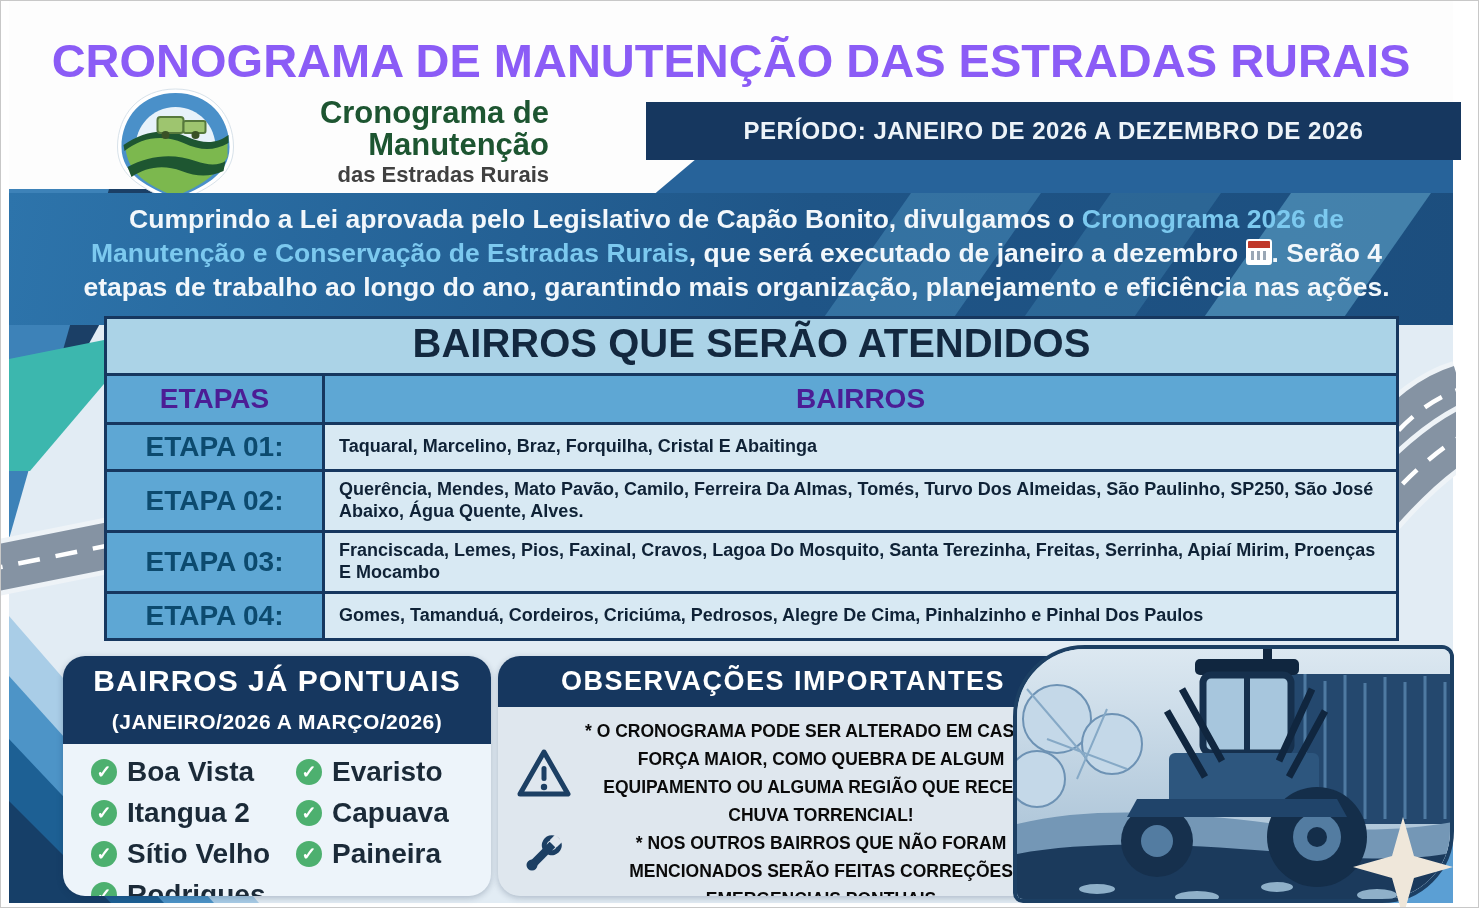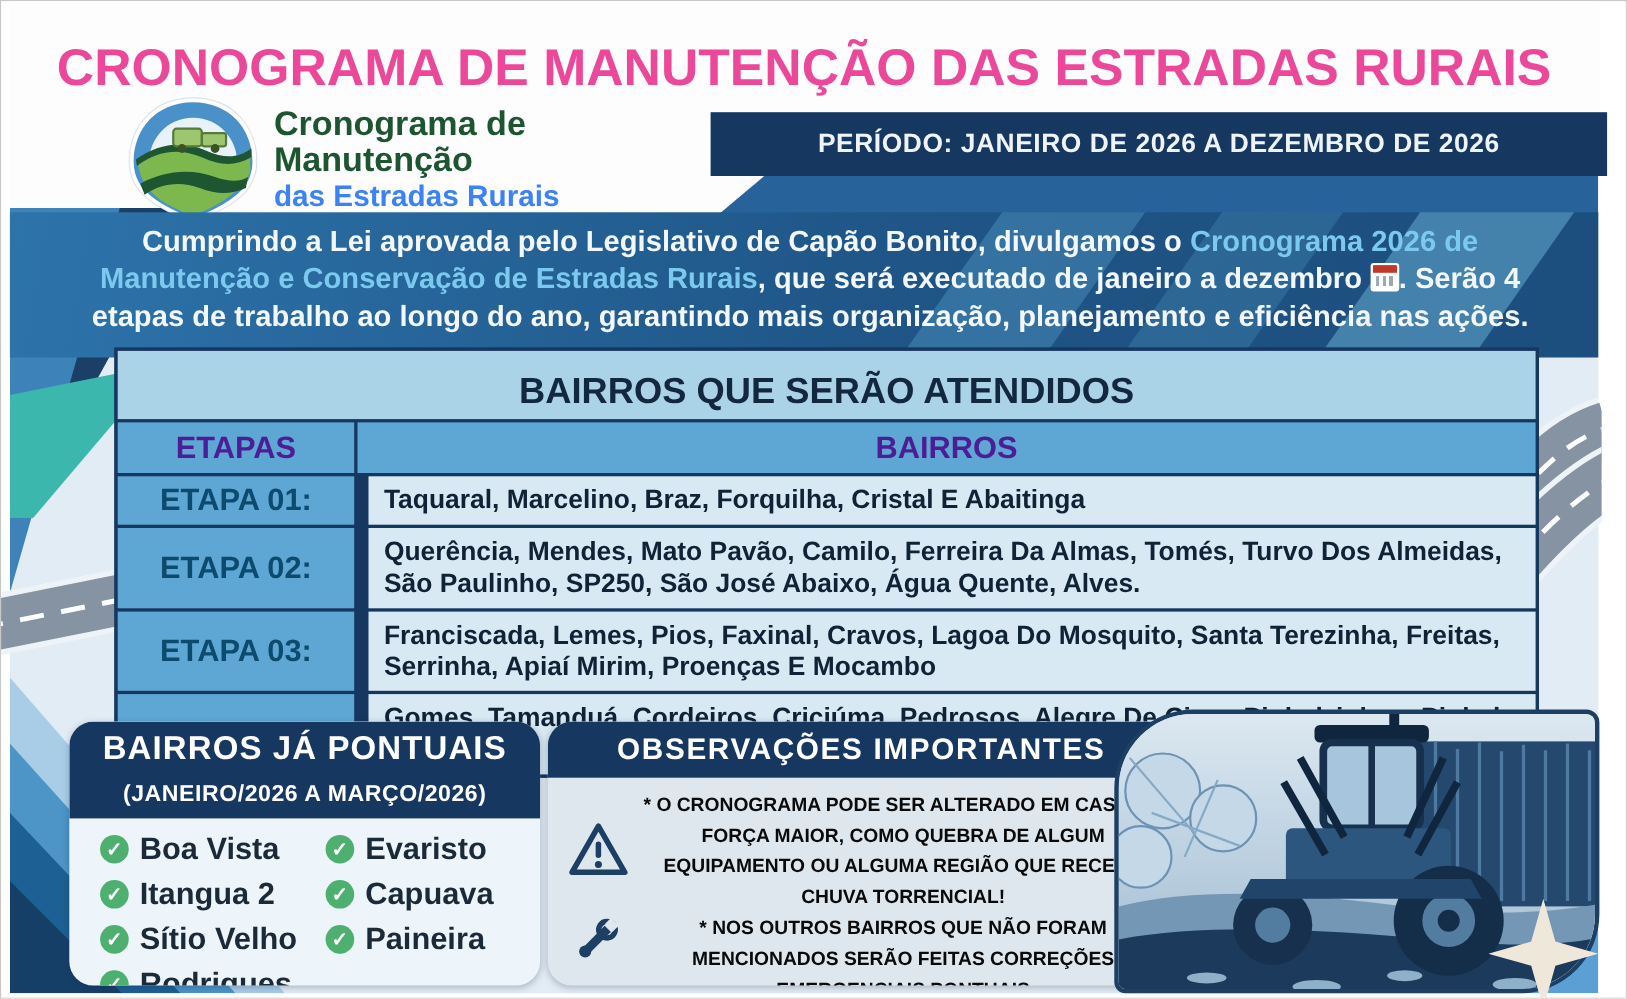--- a/index.html
+++ b/index.html
@@ -19,27 +19,27 @@
   .stripe3{top:738px;width:155px;height:164px;background:#1d6094;clip-path:polygon(0 0,100% 100%,0 100%);}
   .stripe4{top:800px;width:102px;height:102px;background:#163f68;clip-path:polygon(0 0,100% 100%,0 100%);}
   .wedge-br{left:1322px;top:690px;width:130px;height:212px;background:#5b9fd4;clip-path:polygon(100% 0,100% 100%,0 100%);}
 
   
   .road-left{position:absolute;left:-10px;top:470px;width:190px;height:130px;}
   .road-right{position:absolute;left:1360px;top:360px;width:95px;height:230px;}
 
   
   .main-title{position:absolute;left:8px;top:32px;width:1444px;text-align:center;
-    font-size:47px;font-weight:800;color:#ec4899;letter-spacing:0px;}
+    font-size:47px;font-weight:800;color:#8b5cf6;letter-spacing:0px;}
 
   
   .logo-wrap{position:absolute;left:112px;top:86px;width:125px;height:118px;}
-  .logo-text{position:absolute;left:248px;top:96px;width:300px;line-height:1.04;}
+  .logo-text{position:absolute;left:248px;top:96px;width:300px;line-height:1.04;text-align:right;}
   .logo-text .l1,.logo-text .l2{font-size:31px;font-weight:800;color:#1d5531;}
-  .logo-text .l3{font-size:27px;font-weight:700;color:#3b82f6;margin-top:3px;}
+  .logo-text .l3{font-size:22px;font-weight:700;color:#404040;margin-top:3px;}
 
   
   .period-bar{position:absolute;left:645px;top:101px;width:815px;height:58px;background:#16375f;
     display:flex;align-items:center;justify-content:center;}
   .period-bar span{color:#eef4f9;font-size:24px;font-weight:800;letter-spacing:0.5px;}
   .period-ext{position:absolute;left:600px;top:159px;width:852px;height:36px;background:#27639a;
     clip-path:polygon(6% 100%,11% 0,100% 0,100% 100%);}
 
   
   .intro-band{position:absolute;left:8px;top:192px;width:1444px;height:132px;
@@ -54,27 +54,27 @@
   .intro-text .hl{color:#7cc9ef;font-weight:800;}
   .cal-icon{display:inline-block;width:22px;height:22px;border:2px solid #fff;border-radius:3px;
     background:#fff;vertical-align:-3px;position:relative;overflow:hidden;}
   .cal-icon::before{content:"";position:absolute;left:0;top:0;width:100%;height:7px;background:#c0392b;}
   .cal-icon::after{content:"";position:absolute;left:3px;top:10px;width:16px;height:9px;
     background:repeating-linear-gradient(90deg,#9aa7b5 0 3px,transparent 3px 6px);}
 
   
   .sched-table{position:absolute;left:103px;top:315px;width:1289px;border:3px solid #16375f;background:#16375f;
     display:grid;grid-template-columns:215px 1fr;grid-auto-rows:auto;gap:3px;}
-  .t-title{grid-column:1 / span 2;background:#abd3e7;color:#13283f;font-size:33px;font-weight:800;
-    text-align:center;padding:17px 4px 7px;}
+  .t-title{grid-column:1 / span 2;background:#abd3e7;color:#13283f;font-size:40px;font-weight:800;
+    text-align:center;padding:2px 4px 7px;}
   .t-h{background:#5ea7d4;color:#4c1d95;font-size:28px;font-weight:800;text-align:center;padding:7px 0;}
   .t-etapa{background:#5ea7d4;color:#0c4a6e;font-size:28px;font-weight:800;text-align:center;
     display:flex;align-items:center;justify-content:center;padding:6px 4px;}
-  .t-bairros{background:#d8e9f3;color:#0f2236;font-size:24px;font-weight:700;
-    display:flex;align-items:center;padding:7px 14px;line-height:1.22;margin-left:10px;}
+  .t-bairros{background:#d8e9f3;color:#0f2236;font-size:18px;font-weight:700;
+    display:flex;align-items:center;padding:7px 14px;line-height:1.22;}
 
   
   .box{position:absolute;border-radius:22px;overflow:hidden;box-shadow:0 2px 6px rgba(20,40,70,.25);}
   .box-head{background:#16375f;color:#ffffff;text-align:center;}
   .attended{left:62px;top:655px;width:428px;height:240px;background:#edf4fa;}
   .attended .box-head{padding:8px 6px 10px;}
   .attended .bh1{font-size:30px;font-weight:800;letter-spacing:1px;}
   .attended .bh2{font-size:21px;font-weight:800;letter-spacing:0.5px;margin-top:12px;}
   .att-body{display:flex;padding:12px 10px 6px 28px;}
   .att-col{display:flex;flex-direction:column;gap:9px;}

